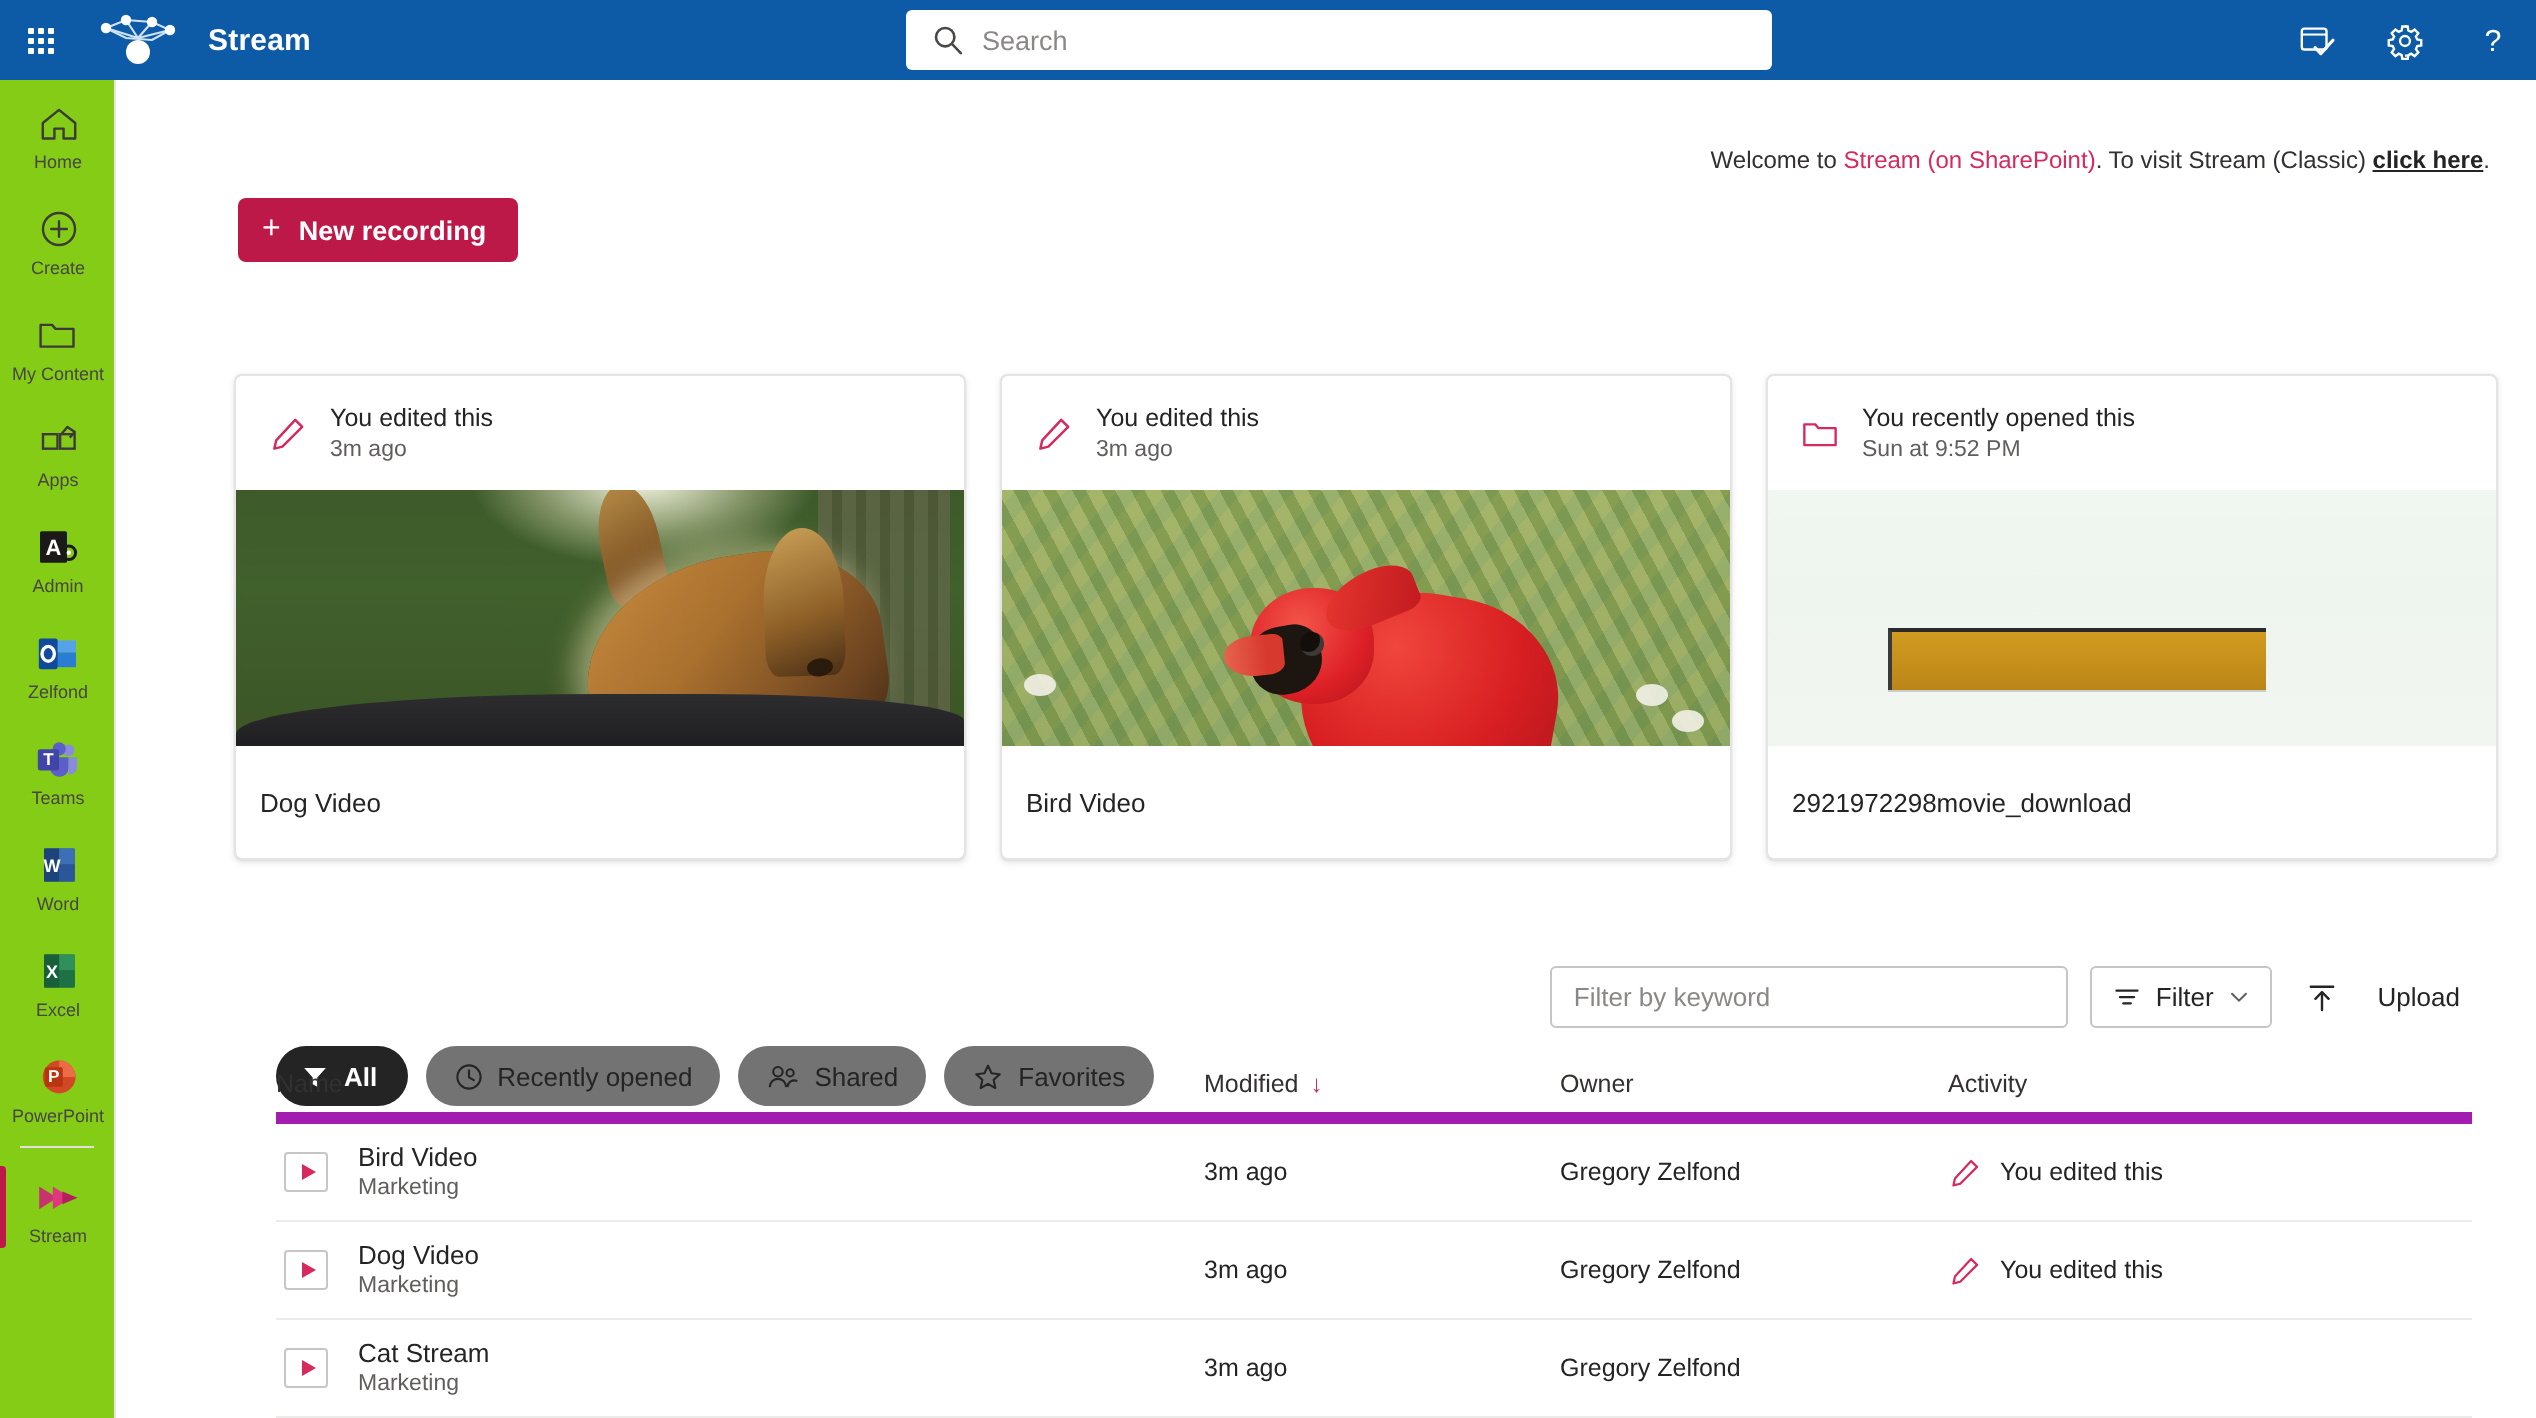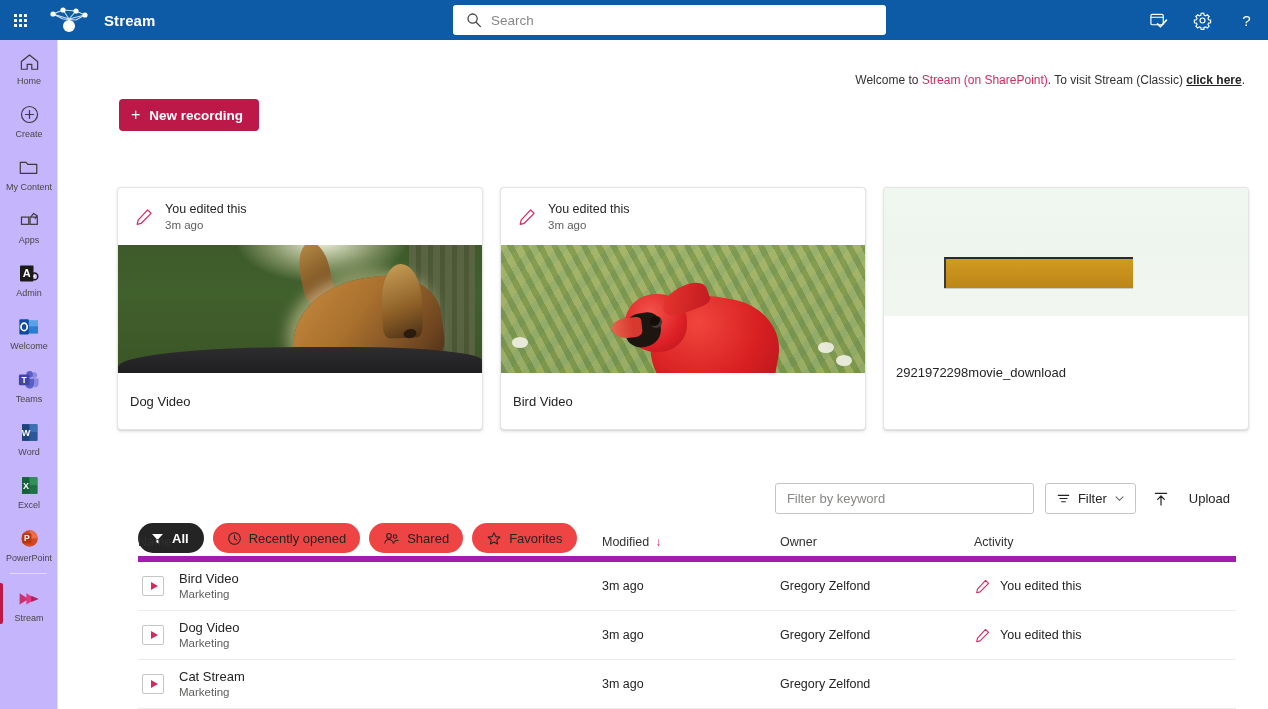--- a/index.html
+++ b/index.html
@@ -56,21 +56,21 @@
   .topright { position: absolute; right: 0; top: 0; height: 40px; display: flex; align-items: center; }
   .tr-btn {
     width: 44px; height: 40px; display: flex; align-items: center; justify-content: center;
     cursor: pointer;
   }
 
   
   .rail {
     position: absolute; top: 40px; left: 0;
     width: 58px; height: 669px;
-    background: #c4b5fd;
+    background: #84cc16;
     border-right: 1px solid #e6e4e2;
     overflow: hidden;
   }
   .rail-item {
     width: 58px; height: 53px;
     display: flex; flex-direction: column; align-items: center; justify-content: center;
     cursor: pointer; position: relative;
     padding-top: 4px;
   }
   .rail-item .ico { height: 22px; display: flex; align-items: center; justify-content: center; }
@@ -238,21 +238,21 @@
     box-shadow: 0 1px 0 rgba(0,0,0,0.16);
   }
 
   
   .toolbar { position: absolute; left: 80px; top: 443px; width: 1098px; height: 34px; }
   .pills { display: flex; gap: 9px; align-items: center; margin-top: 40px; }
   .pill {
     height: 30px; border-radius: 15px;
     display: inline-flex; align-items: center; gap: 7px;
     padding: 0 14px; font-size: 13px; color: #242424;
-    background: #ef4444; border: none; cursor: pointer;
+    background: #737373; border: none; cursor: pointer;
     font-family: "Liberation Sans", sans-serif;
   }
   .pill.selected { background: #242424; color: #ffffff; font-weight: bold; padding: 0 15px 0 12px; }
 
   .toolbar-right { position: absolute; right: 0; top: 0; display: flex; align-items: center; gap: 11px; padding-left: 24px; }
   .kw-input {
     width: 259px; height: 31px; border: 1px solid #c7c5c3; border-radius: 3px;
     padding: 0 11px; font-size: 13px; color: #242424; outline: none;
     font-family: "Liberation Sans", sans-serif; background: #ffffff;
   }
@@ -428,21 +428,21 @@
 
   <div class="rail-item">
     <div class="ico">
       <svg width="22" height="20" viewBox="0 0 22 20">
         <rect x="8.4" y="3.2" width="11.6" height="6" fill="#55a2e8"></rect>
         <rect x="8.4" y="9.2" width="11.6" height="7.4" fill="#2b7cd3"></rect>
         <rect x="1.4" y="2.2" width="9.4" height="15.4" rx="1.1" fill="#0f4a9c"></rect>
         <ellipse cx="6.1" cy="9.9" rx="3.1" ry="3.7" fill="none" stroke="#ffffff" stroke-width="1.7"></ellipse>
       </svg>
     </div>
-    <div class="lbl">Welcome</div>
+    <div class="lbl">Zelfond</div>
   </div>
 
   <div class="rail-item">
     <div class="ico">
       <svg width="22" height="20" viewBox="0 0 22 20">
         <circle cx="16.3" cy="5.1" r="2.9" fill="#8a8be0"></circle>
         <path d="M12.6 8.6 H20.6 V13.6 a3.6 3.6 0 0 1-3.6 3.6 h-.8 V8.6 Z" fill="#8a8be0"></path>
         <circle cx="11.6" cy="4.4" r="3.3" fill="#5b5fc7"></circle>
         <path d="M7.2 8.6 H16.2 V14.2 a4.2 4.2 0 0 1-4.2 4.2 h-.6 a4.2 4.2 0 0 1-4.2-4.2 Z" fill="#5b5fc7"></path>
         <rect x="0.9" y="4.6" width="10.6" height="10.6" rx="1.3" fill="#4145a8"></rect>
@@ -563,20 +563,29 @@
         <div class="bird-mask"></div>
         <div class="bird-beak"></div>
         <div class="bird-eye"></div>
       </div>
       <div class="card-foot">
         <div class="ct">Bird Video</div>
       </div>
     </div>
 
     <div class="card">
+      <div class="card-head">
+        <svg width="20" height="18" viewBox="0 0 22 19">
+          <path d="M2.4 15.6 V4.2 H8.4 L10.2 6.3 H19.6 V15.6 Z" fill="none" stroke="#d6295e" stroke-width="1.3" stroke-linejoin="round"></path>
+        </svg>
+        <div class="ch-txt">
+          <div class="ch-main">You recently opened this</div>
+          <div class="ch-sub">Sun at 9:52 PM</div>
+        </div>
+      </div>
       <div class="card-thumb thumb-doc">
         <div class="doc-bar"></div>
       </div>
       <div class="card-foot">
         <div class="ct">2921972298movie_download</div>
       </div>
     </div>
   </div>
 
   <div class="toolbar">

